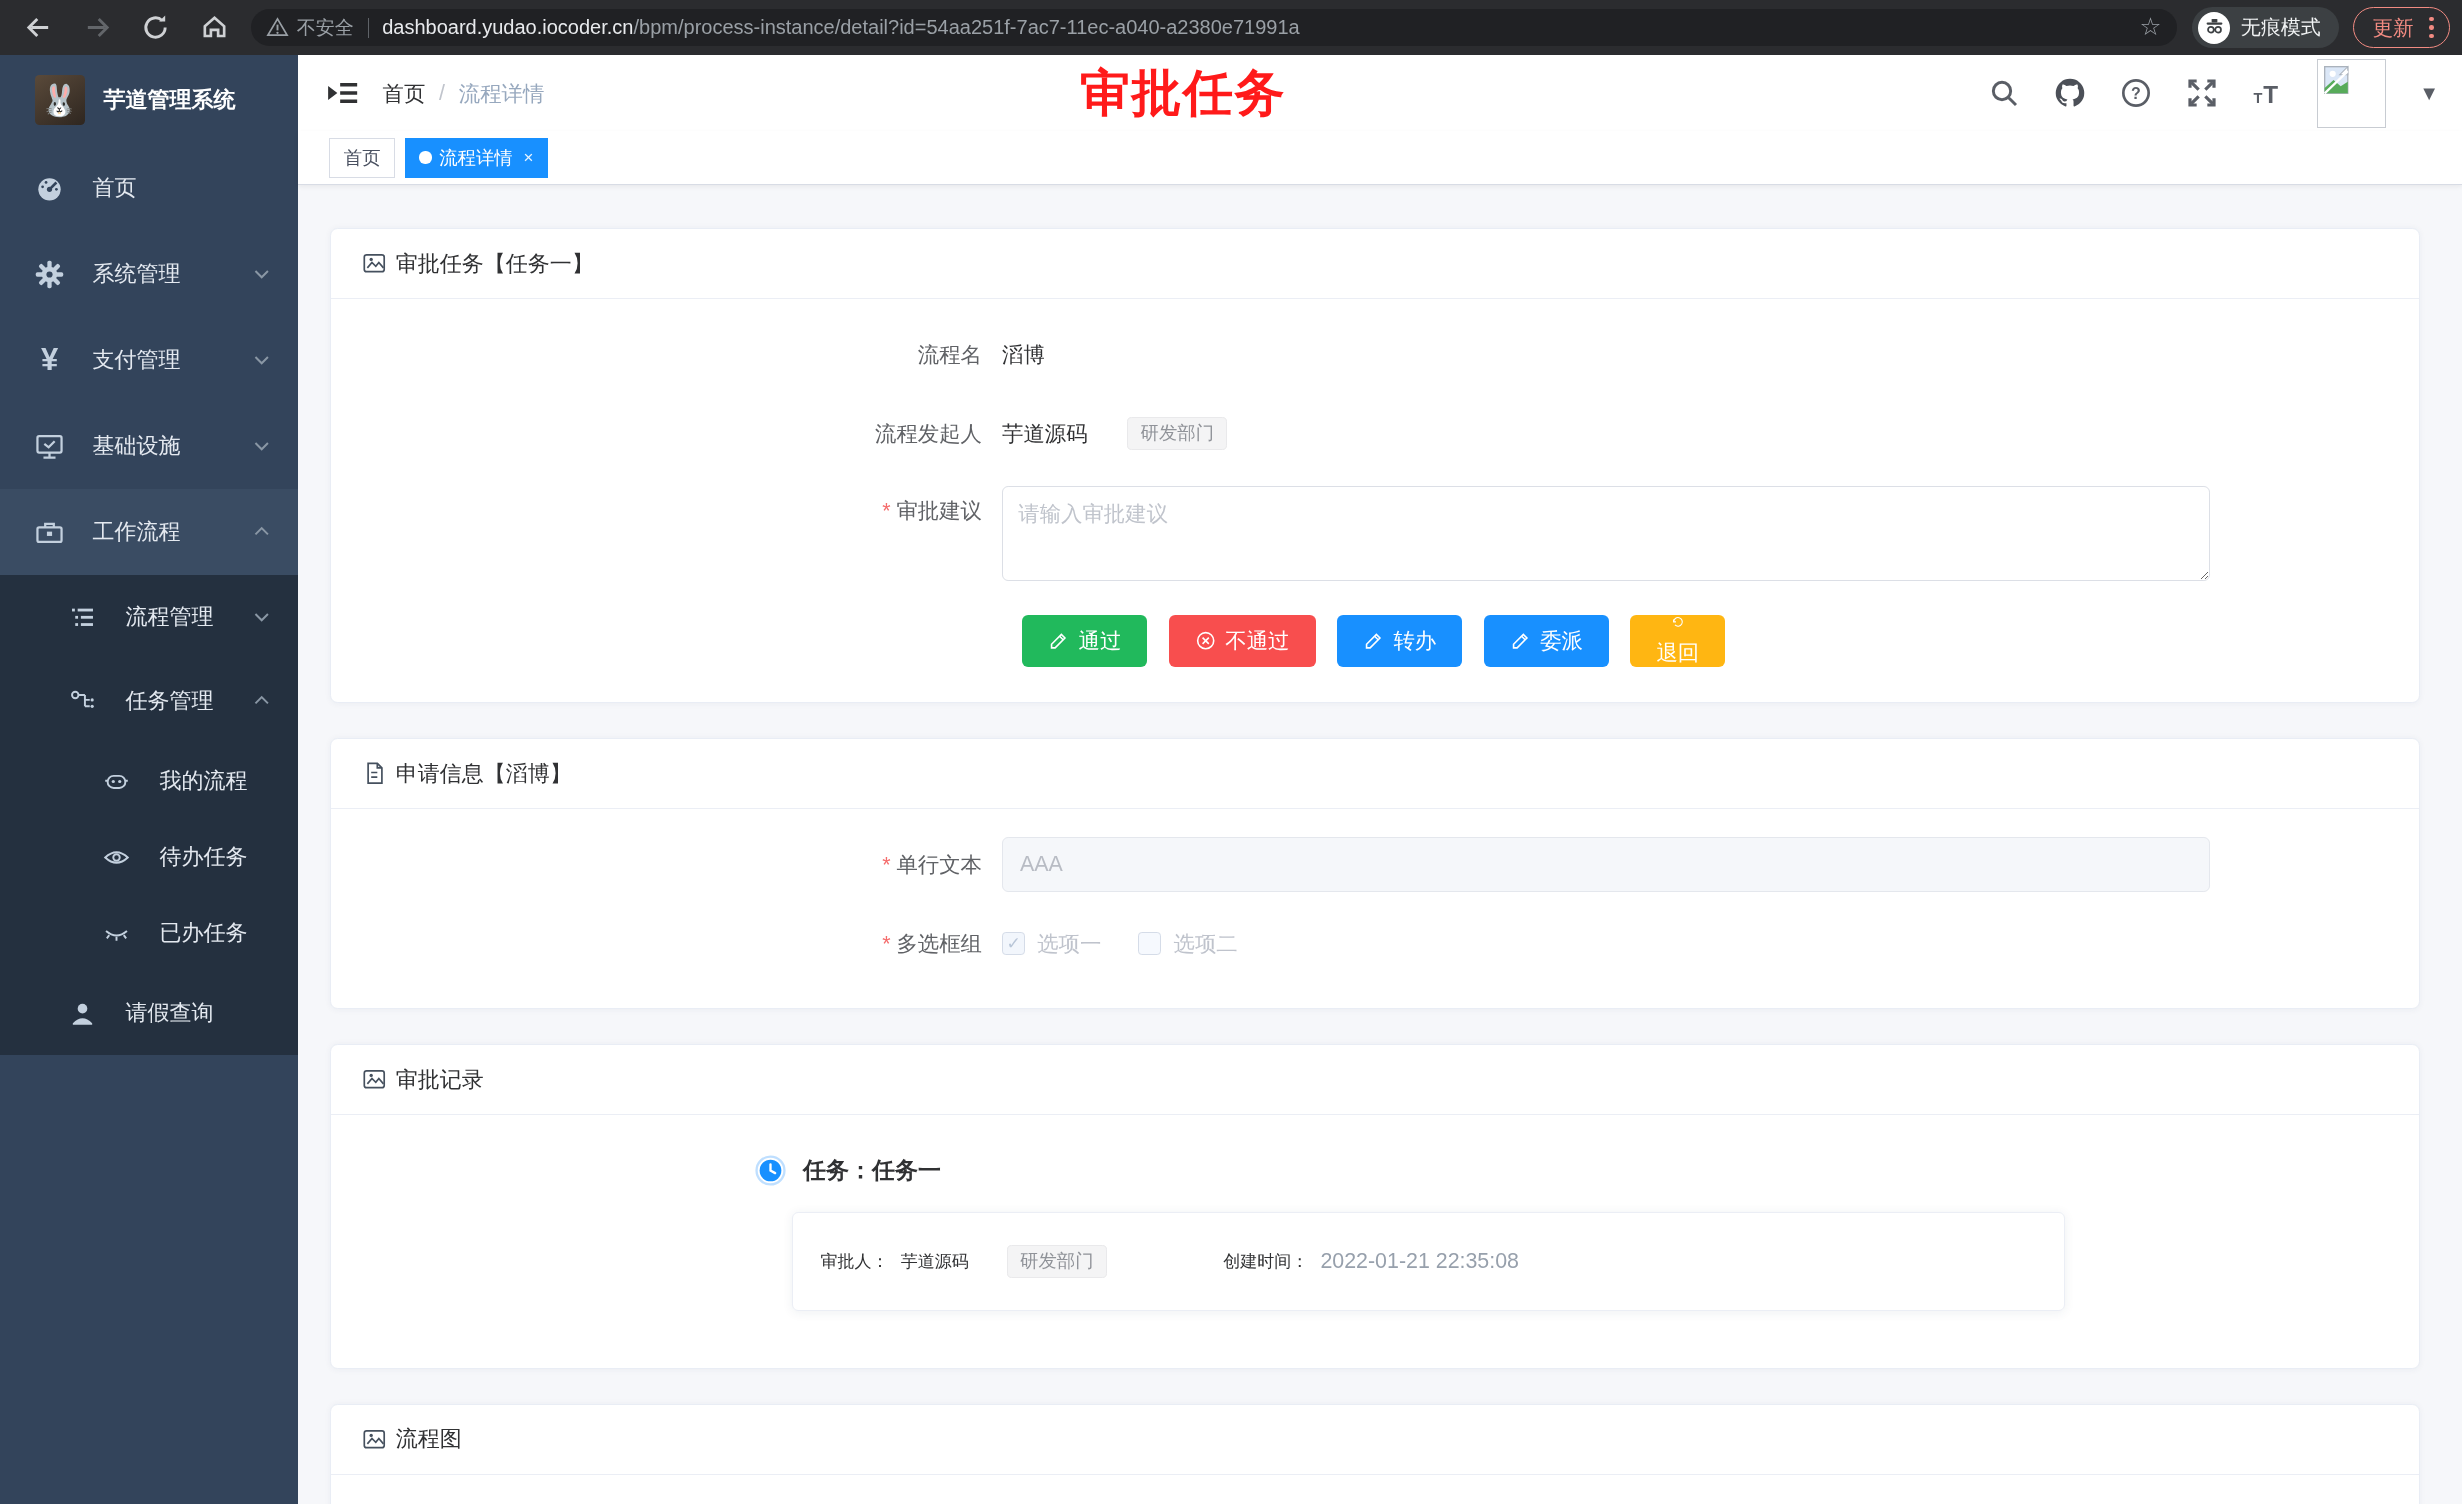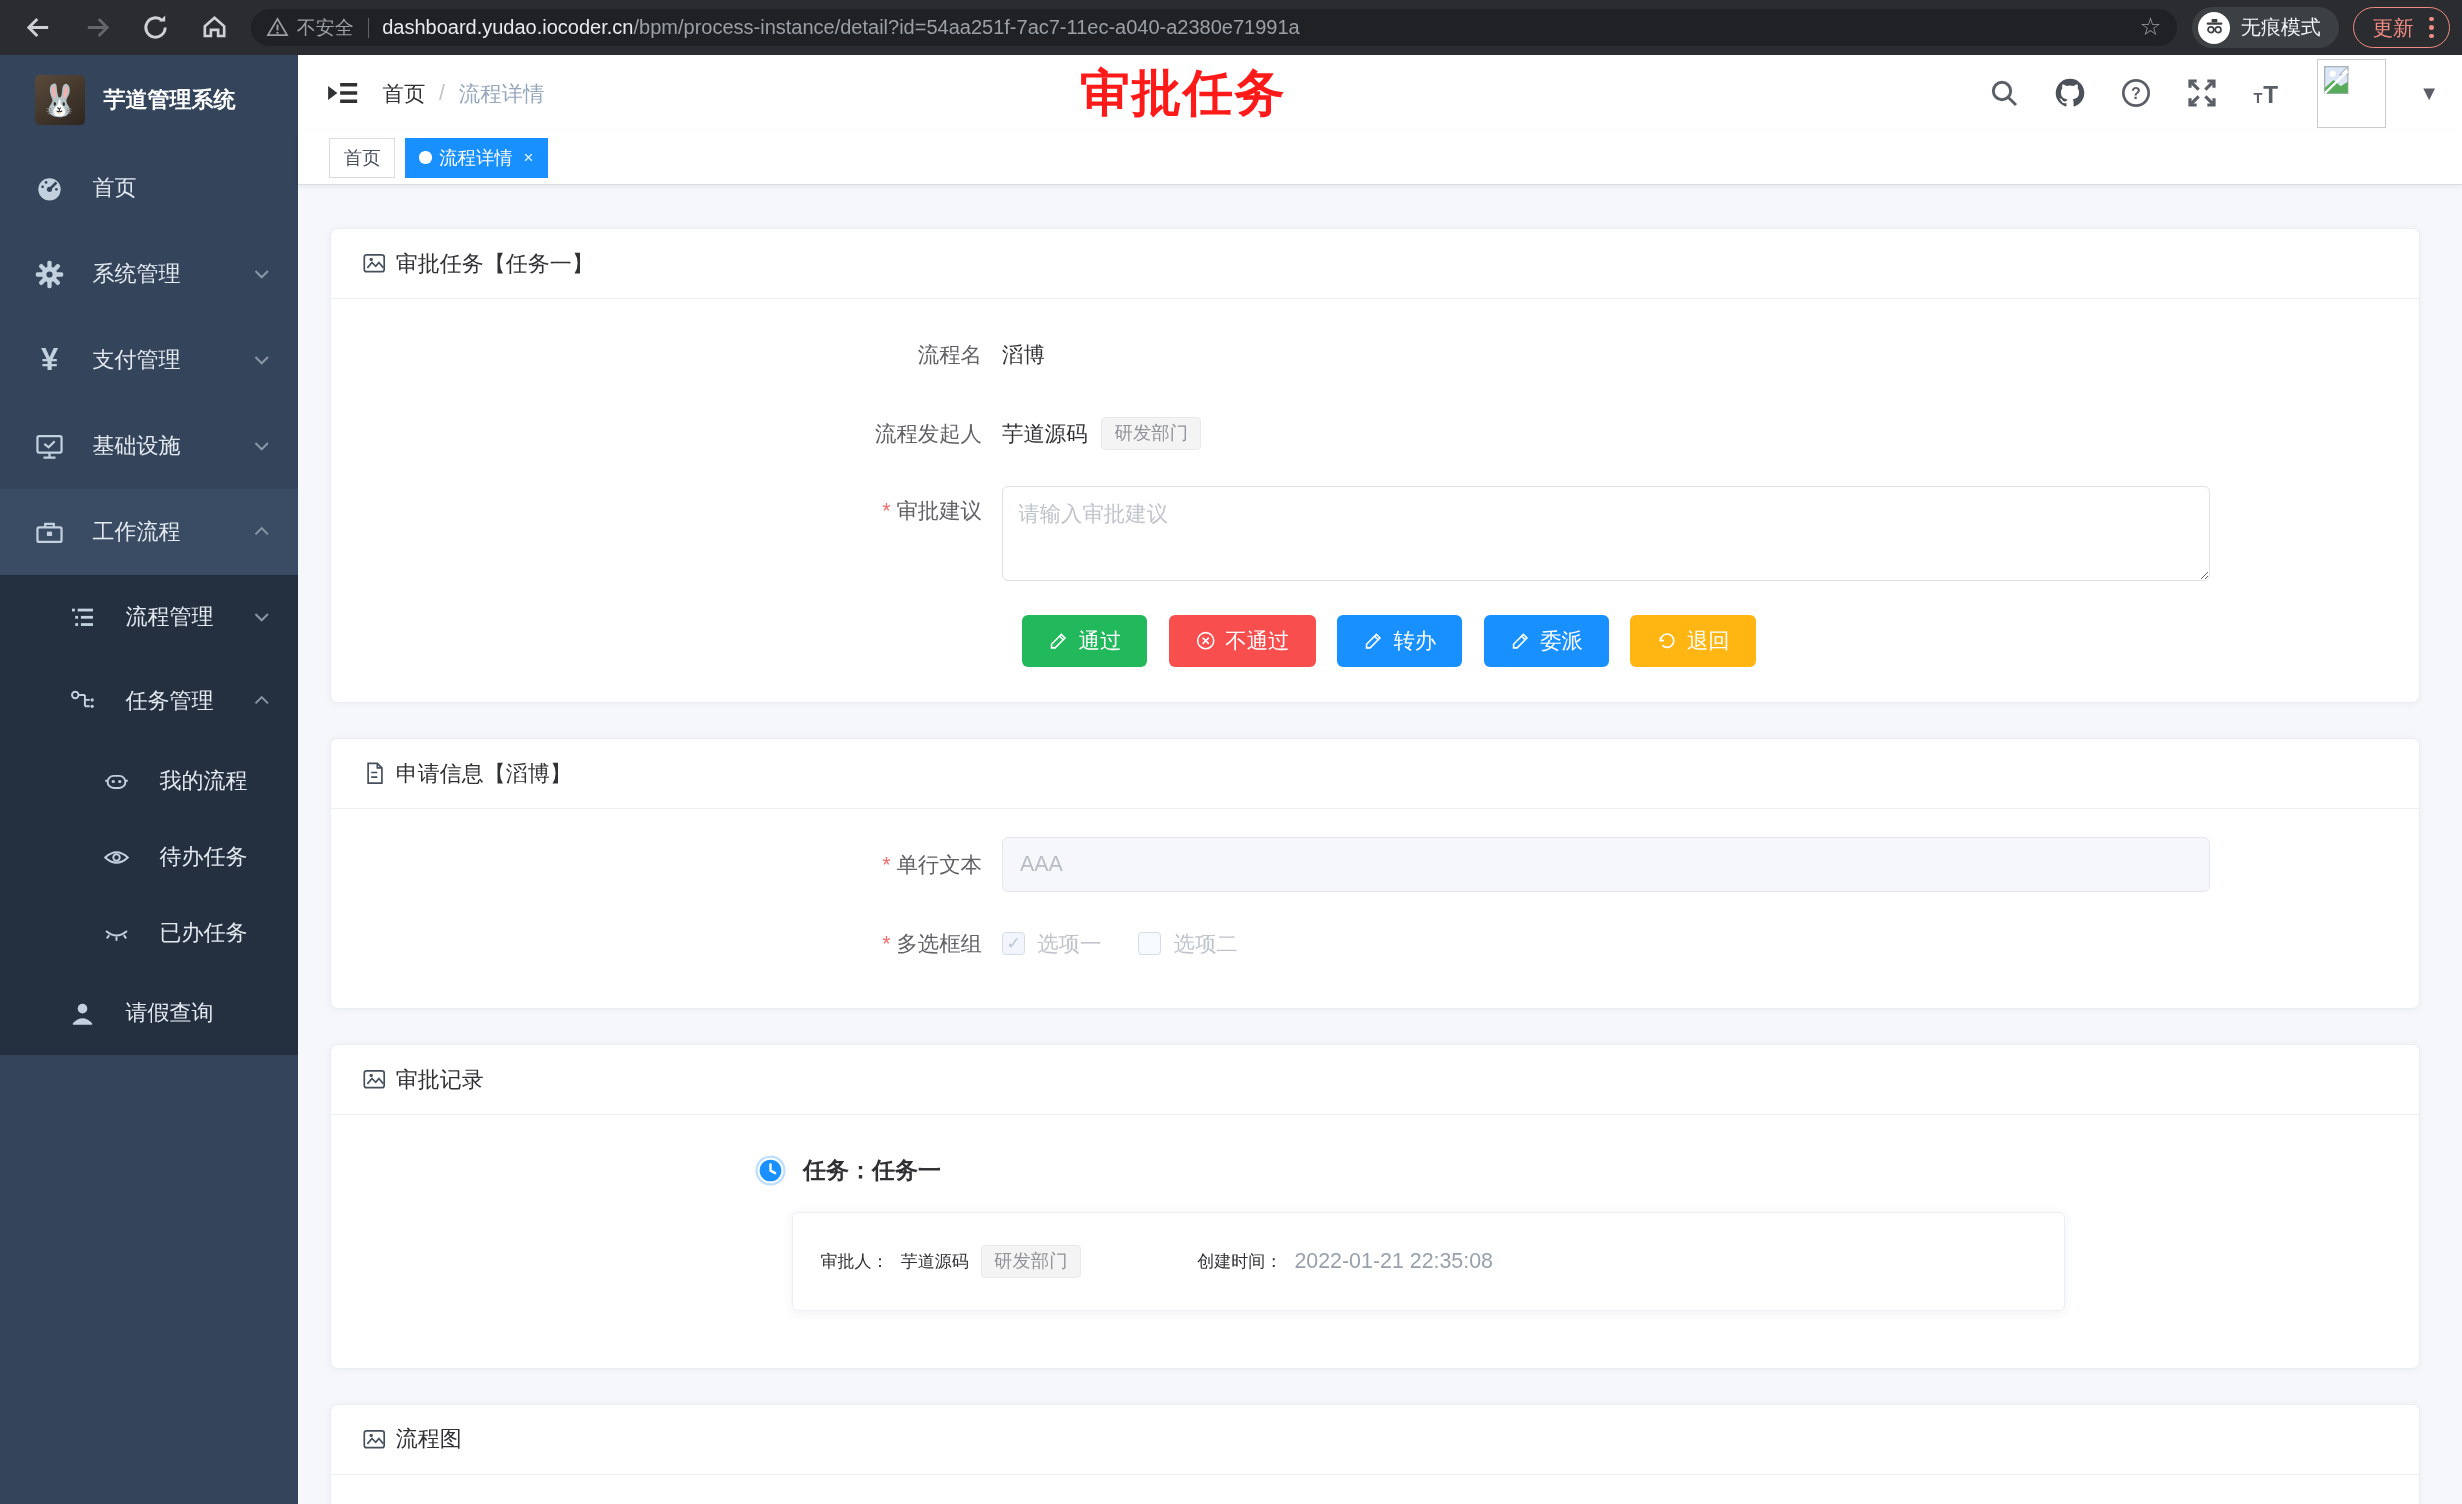--- a/index.html
+++ b/index.html
@@ -75,33 +75,33 @@
     margin-bottom:35px; }
   .card-hd { height:70px; display:flex; align-items:center; gap:9.2px; padding:0 31px; border-bottom:0.8px solid #ebeef5;
     font-size:22px; color:#303133; }
   .card-bd { padding:27.5px 0 31px; }
 
   .frow { display:flex; align-items:center; margin-bottom:24.5px; min-height:55px; }
   .flabel { width:671px; text-align:right; padding-right:20px; color:#606266; font-size:21.4px; flex:none; }
   .req::before { content:"* "; color:#f56c6c; }
   .fvalue { font-size:21.4px; color:#303133; display:flex; align-items:center; gap:13.8px; }
   .tag { display:inline-block; background:#f4f4f5; border:0.8px solid #e9e9eb; color:#909399;
-    font-size:18.4px; border-radius:4.6px; padding:4.6px 12.2px; line-height:1.2; }
+    font-size:18.4px; border-radius:4.6px; padding:4.6px 12.2px; line-height:1.2;margin-left:26px; }
 
   textarea.sugg { width:1208px; height:95px; border:0.8px solid #dcdfe6; border-radius:6.1px; resize:vertical;
     font-size:21.4px; padding:12.2px 15.3px; color:#303133; font-family:Liberation Sans, sans-serif; }
   textarea.sugg::placeholder { color:#c0c4cc; }
 
   .btnrow { display:flex; gap:21.4px; margin:34px 0 4.6px 691px; }
   .btn { height:52px; border:none; border-radius:6.1px; color:#fff; font-size:21.4px; padding:0 26px;
     display:flex; align-items:center; gap:9.2px; cursor:pointer; font-family:inherit; }
   .btn-pass { background:#21b95c; }
   .btn-reject { background:#f84e4e; }
   .btn-transfer,.btn-delegate { background:#1890ff; }
-  .btn-back { background:#ffb612; }
+  .btn-back { background:#ffb612;flex-direction:column; }
 
   input.dis { width:1208px; height:55px; background:#f5f7fa; border:0.8px solid #e4e7ed; border-radius:6.1px;
     color:#b8bcc4; font-size:21.4px; padding:0 17px; font-family:inherit; }
   .ckrow { display:flex; align-items:center; gap:37px; }
   .ck { display:flex; align-items:center; gap:12.2px; color:#bfc3cc; font-size:21.4px; }
   .ckbox { width:23px; height:23px; border:0.8px solid #d5dce8; border-radius:3.8px; background:#f2f6fc;
     display:flex; align-items:center; justify-content:center; color:#b9c6d8; font-size:17px; font-weight:700; }
 
   .task-line { display:flex; align-items:center; gap:17px; margin:12.2px 0 0 424px; }
   .task-txt { font-size:23px; font-weight:700; color:#303133; }

